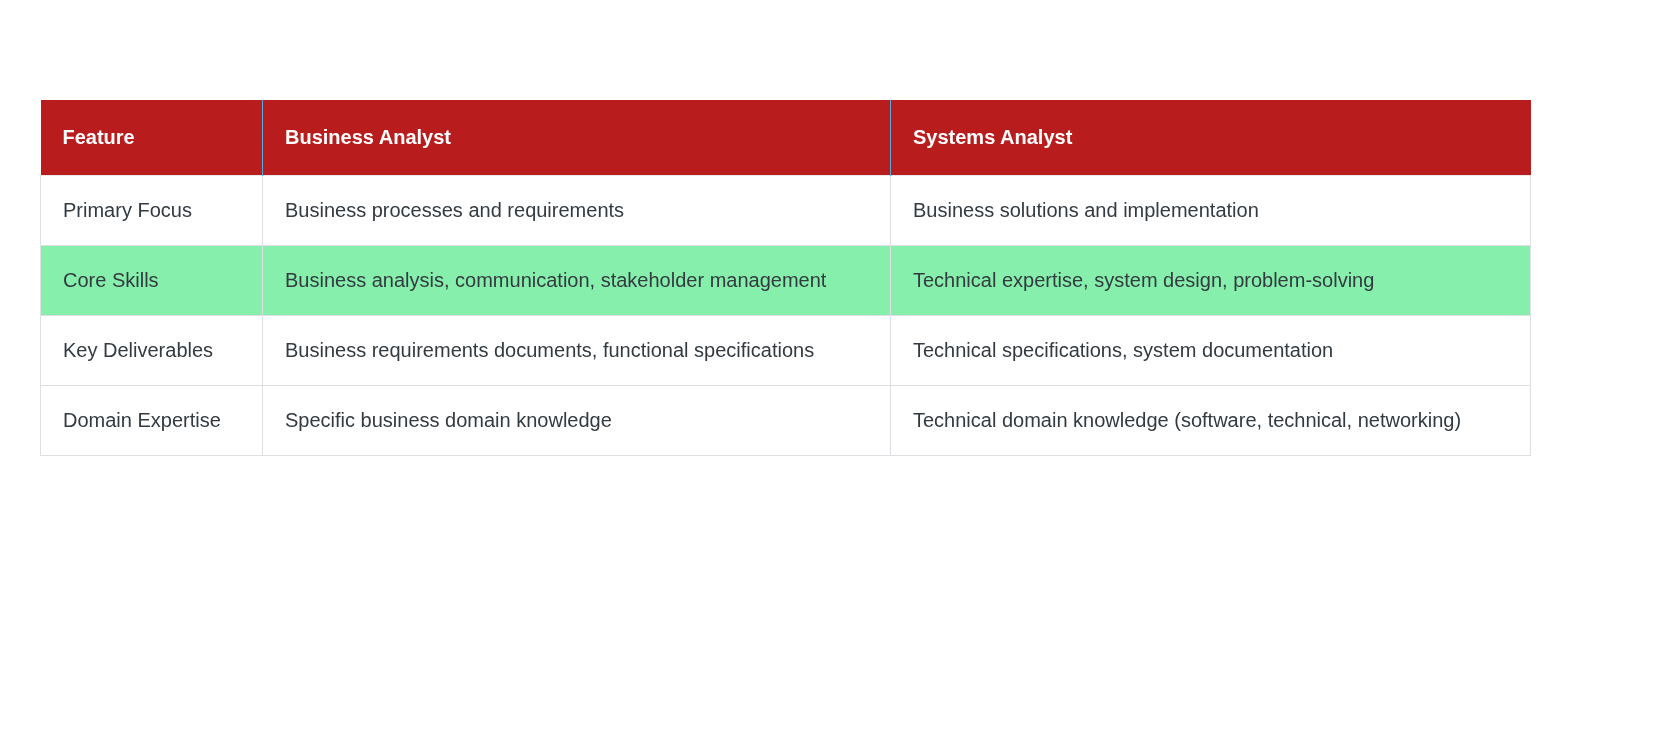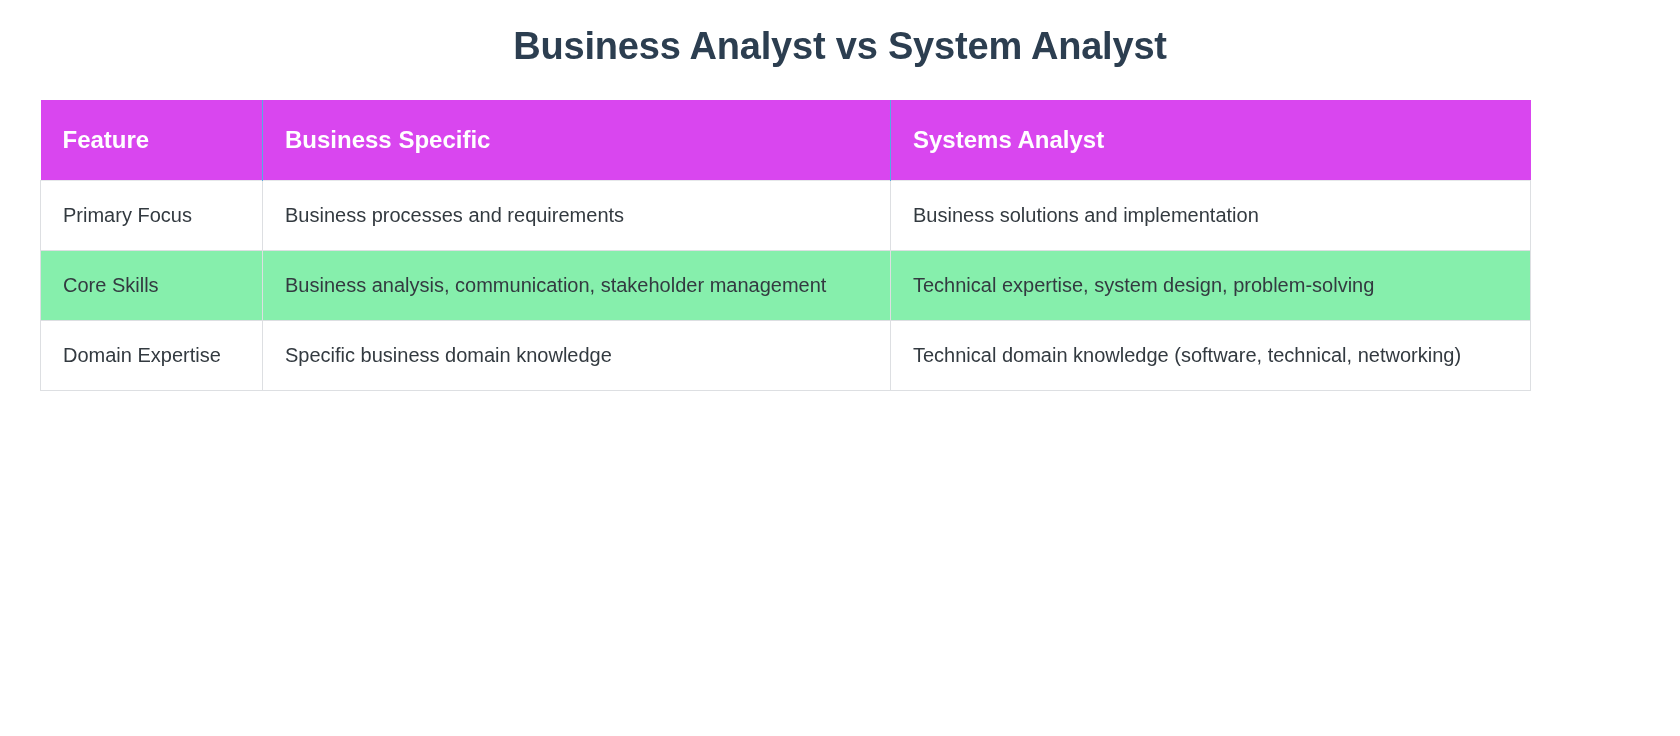--- a/index.html
+++ b/index.html
@@ -41,23 +41,23 @@
     border-collapse: collapse;
     width: 1490px;
     table-layout: fixed;
     background: #ffffff;
   }
   table.cmp col.c1 { width: 222px; }
   table.cmp col.c2 { width: 628px; }
   table.cmp col.c3 { width: 640px; }
 
   table.cmp thead th {
-    background: #d946ef;
+    background: #b91c1c;
     color: #ffffff;
-    font-size: 24px;
+    font-size: 20px;
     font-weight: bold;
     text-align: left;
     padding: 26px 22px 26px 22px;
     border-right: 1px solid #55aae2;
     vertical-align: middle;
     height: 30px;
     box-sizing: border-box;
   }
   table.cmp thead th:last-child { border-right: none; }
 
@@ -86,48 +86,52 @@
   }
   table.cmp tbody tr:first-child td {
     border-top: 1px solid #e6e8ea;
   }
 </style>
 </head>
 <body>
 
 <div class="page">
 
-  <div class="title">Business Analyst vs System Analyst</div>
 
   <div class="table-wrap">
     <table class="cmp">
       <colgroup>
         <col class="c1">
         <col class="c2">
         <col class="c3">
       </colgroup>
       <thead>
         <tr>
           <th>Feature</th>
-          <th>Business Specific</th>
+          <th>Business Analyst</th>
           <th>Systems Analyst</th>
         </tr>
       </thead>
       <tbody>
         <tr class="plain">
           <td>Primary Focus</td>
           <td>Business processes and requirements</td>
           <td>Business solutions and implementation</td>
         </tr>
         <tr class="alt">
           <td>Core Skills</td>
           <td>Business analysis, communication, stakeholder management</td>
           <td>Technical expertise, system design, problem-solving</td>
         </tr>
         <tr class="plain">
+          <td>Key Deliverables</td>
+          <td>Business requirements documents, functional specifications</td>
+          <td>Technical specifications, system documentation</td>
+        </tr>
+        <tr class="plain">
           <td>Domain Expertise</td>
           <td>Specific business domain knowledge</td>
           <td>Technical domain knowledge (software, technical, networking)</td>
         </tr>
       </tbody>
     </table>
   </div>
 
 </div>
 

